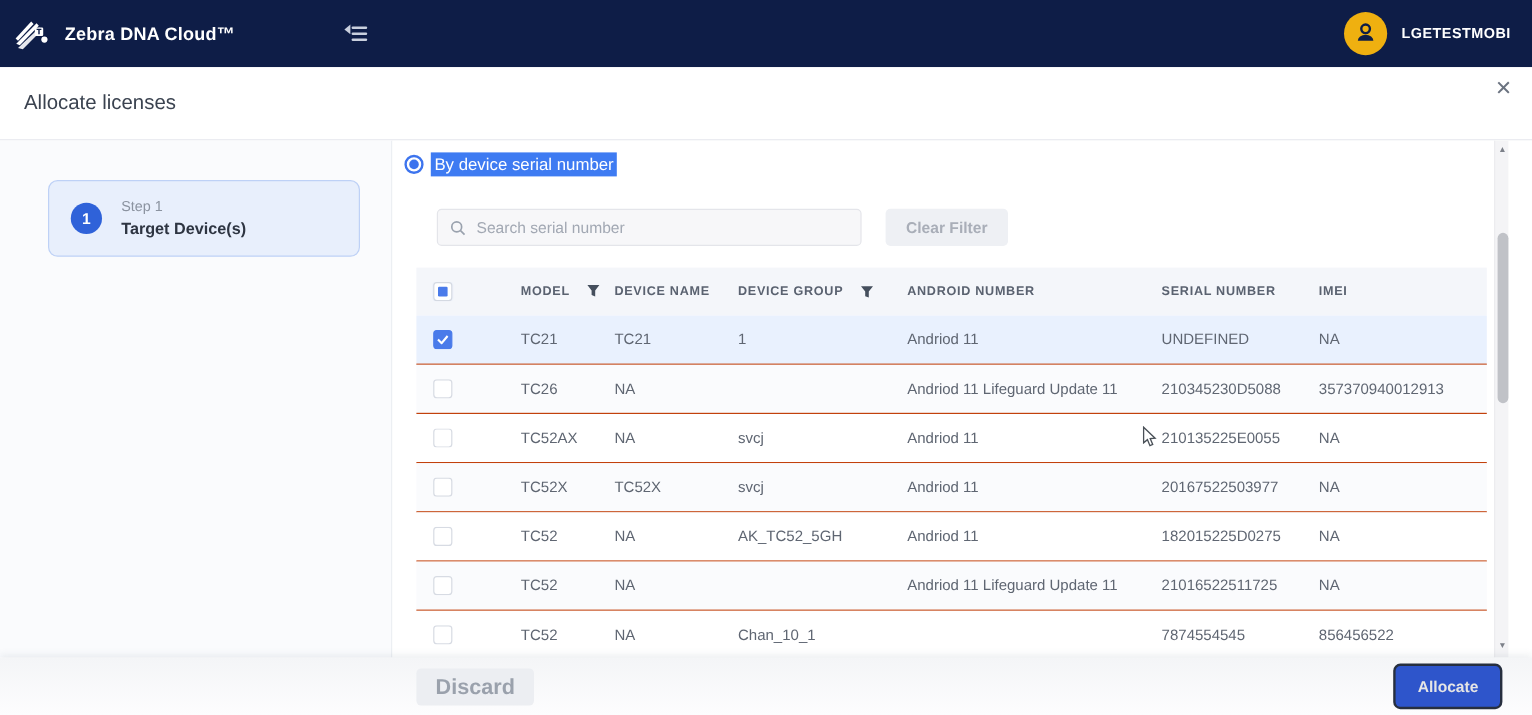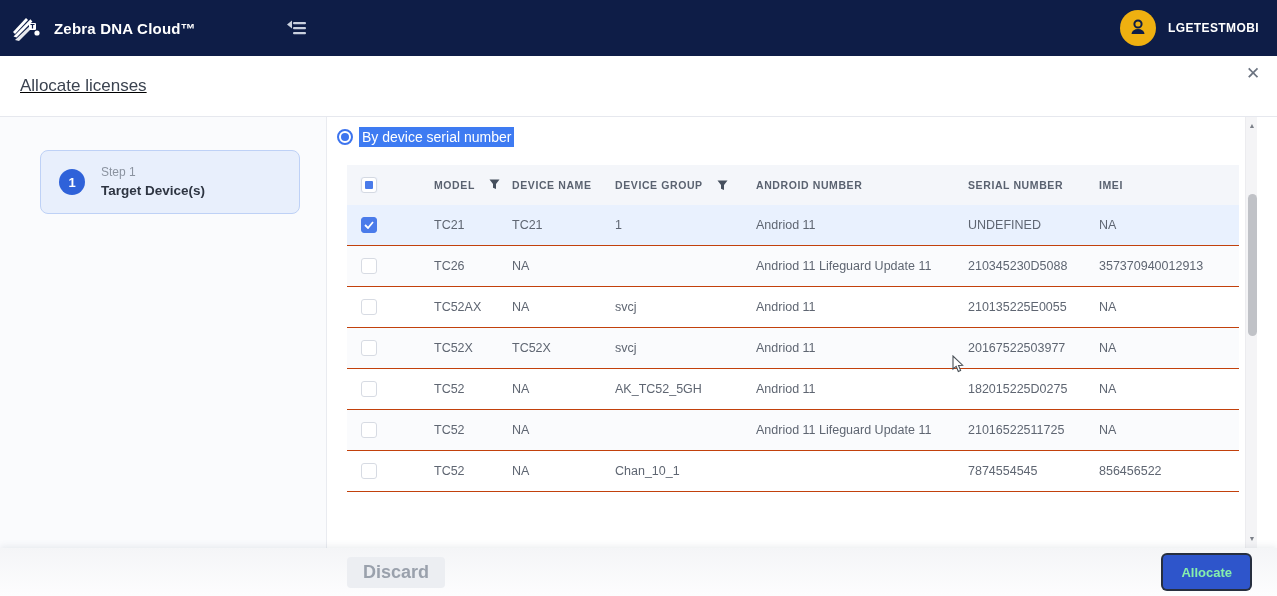--- a/index.html
+++ b/index.html
@@ -9,21 +9,21 @@
   
   .topbar { height:56px; background:#0e1d47; display:flex; align-items:center; padding:0 18px 0 10px; }
   .brand-logo { width:34px; height:34px; margin-right:10px; flex:0 0 auto; }
   .brand-name { color:#ffffff; font-size:15px; font-weight:bold; letter-spacing:.2px; }
   .collapse-btn { margin-left:90px; cursor:pointer; display:flex; align-items:center; }
   .topbar-spacer { flex:1; }
   .avatar { width:36px; height:36px; border-radius:50%; background:#efb010; display:flex; align-items:center; justify-content:center; margin-right:12px; cursor:pointer; }
   .username { color:#ffffff; font-size:12px; font-weight:bold; letter-spacing:.4px; }
 
   
-  .titlebar { height:61px; display:flex; align-items:center; border-bottom:1px solid #e6e8ee; background:#fff;text-decoration:underline; }
+  .titlebar { height:61px; display:flex; align-items:center; border-bottom:1px solid #e6e8ee; background:#fff; }
   .page-title { font-size:17px; color:#3b4350; font-weight:500; margin-left:20px; }
   .close-x { position:absolute; right:13px; top:63px; font-size:17px; color:#6b7380; cursor:pointer; width:22px; text-align:center; }
 
   
   .bodywrap { position:relative; height:431px; display:flex; overflow:hidden; }
   .leftcol { width:327px; background:#fafbfd; border-right:1px solid #e9ebf0; flex:0 0 auto; }
   .step-card { margin:33px 0 0 40px; width:260px; height:64px; background:#e8effc; border:1px solid #bed1f6; border-radius:8px; display:flex; align-items:center; padding:0 14px; cursor:pointer; }
   .step-num { width:26px; height:26px; border-radius:50%; background:#2f62d9; color:#fff; font-size:13px; font-weight:bold; display:flex; align-items:center; justify-content:center; margin:0 16px 0 4px; }
   .step-label { font-size:12px; color:#8b93a0; line-height:1.45; }
   .step-title { font-size:13.5px; color:#2e3542; font-weight:bold; line-height:1.45; }
@@ -65,21 +65,21 @@
 
   
   .scrollbar { position:absolute; top:0; bottom:0; right:20px; width:12px; background:#f4f4f6; border-left:1px solid #ececef; }
   .sb-arrow { position:absolute; left:0; width:12px; height:12px; color:#7c8089; font-size:7px; text-align:center; line-height:12px; cursor:pointer; }
   .sb-up { top:3px; } .sb-down { bottom:3px; }
   .sb-thumb { position:absolute; left:1.5px; top:77px; width:9px; height:142px; background:#c0c2c7; border-radius:5px; cursor:pointer; }
 
   
   .footer { position:absolute; left:0; right:0; bottom:0; height:48px; background:linear-gradient(#f4f5f7, #fdfdfe); box-shadow:0 -2px 6px rgba(110,120,140,.12); }
   .discard-btn { position:absolute; left:347px; top:9px; height:31px; padding:0 16px; background:#eceef2; color:#9aa1ac; border:none; border-radius:4px; font-size:18px; font-weight:bold; cursor:pointer; font-family:"Liberation Sans", sans-serif; }
-  .allocate-btn { position:absolute; right:27px; top:7px; height:34px; padding:4px 18px; background:#2e55cb; color:#86efac; border:none; border-radius:4px; font-size:13px; font-weight:bold; cursor:pointer; box-shadow:0 0 0 2px #272f3f; font-family:"Liberation Sans", sans-serif; }
+  .allocate-btn { position:absolute; right:27px; top:7px; height:34px; padding:4px 18px; background:#2e55cb; color:#e5e5e5; border:none; border-radius:4px; font-size:13px; font-weight:bold; cursor:pointer; box-shadow:0 0 0 2px #272f3f; font-family:"Liberation Sans", sans-serif; }
 
   .cursor-icon { position:absolute; left:952px; top:355px; z-index:5; pointer-events:none; }
 </style>
 </head>
 <body>
 
 <div class="topbar">
   <svg class="brand-logo" viewBox="0 0 34 34">
     <g fill="#ffffff">
       <path d="M4 26 L20 8 L22 10 L7 27 Z" transform="rotate(3 14 17)"></path>
@@ -130,20 +130,30 @@
 
   <div class="rightcol">
 
     <div class="radio-row">
       <span class="radio-outer">
           <span class="radio-inner"></span>
         </span>
       <span class="radio-label">By device serial number</span>
     </div>
 
+    <div class="search-row">
+      <div class="search-box">
+        <svg width="14" height="14" viewBox="0 0 14 14">
+          <circle cx="6" cy="6" r="4.4" fill="none" stroke="#9aa2ae" stroke-width="1.5"></circle>
+          <path d="M9.4 9.4 L13 13" stroke="#9aa2ae" stroke-width="1.5"></path>
+        </svg>
+        <input class="search-input" type="text" placeholder="Search serial number" style="">
+      </div>
+      <button class="clear-btn">Clear Filter</button>
+    </div>
 
     <div class="table">
       <div class="thead">
         <span class="cell c-check">
           <span class="cb-ind">
               <span></span>
             </span>
         </span>
         <span class="cell c-model">
           <span>MODEL</span>

